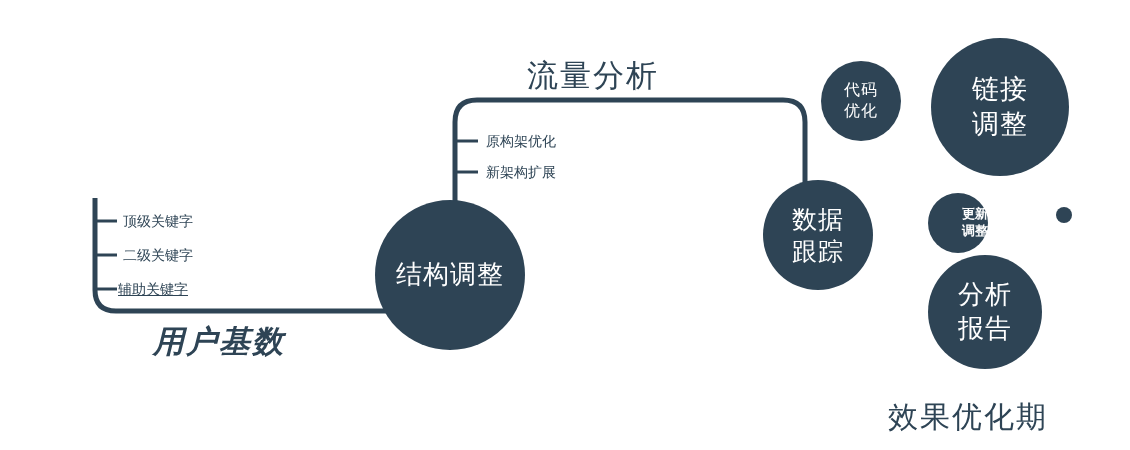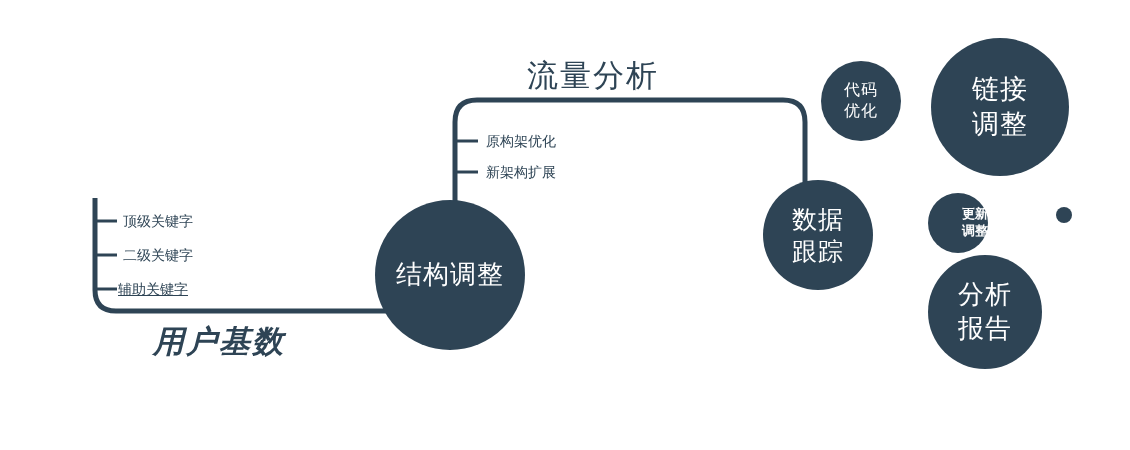--- a/index.html
+++ b/index.html
@@ -96,20 +96,21 @@
 
   <div class="node node-dot"></div>
 
   <div class="node node-report">
     <span>分析
 报告</span>
   </div>
 
   <div class="edge-label label-keyword-bearing">流量分析</div>
   <div class="edge-label label-user-base">用户基数</div>
+  <div class="edge-label label-effect-period">效果优化期</div>
 
   <div class="tick-label" style="left:123px; top:214px;">顶级关键字</div>
   <div class="tick-label" style="left:123px; top:248px;">二级关键字</div>
   <div class="tick-label" style="left:118px; top:282px;text-decoration:underline;">辅助关键字</div>
 
   <div class="tick-label" style="left:486px; top:134px;">原构架优化</div>
   <div class="tick-label" style="left:486px; top:165px;">新架构扩展</div>
 
 </div>
 

